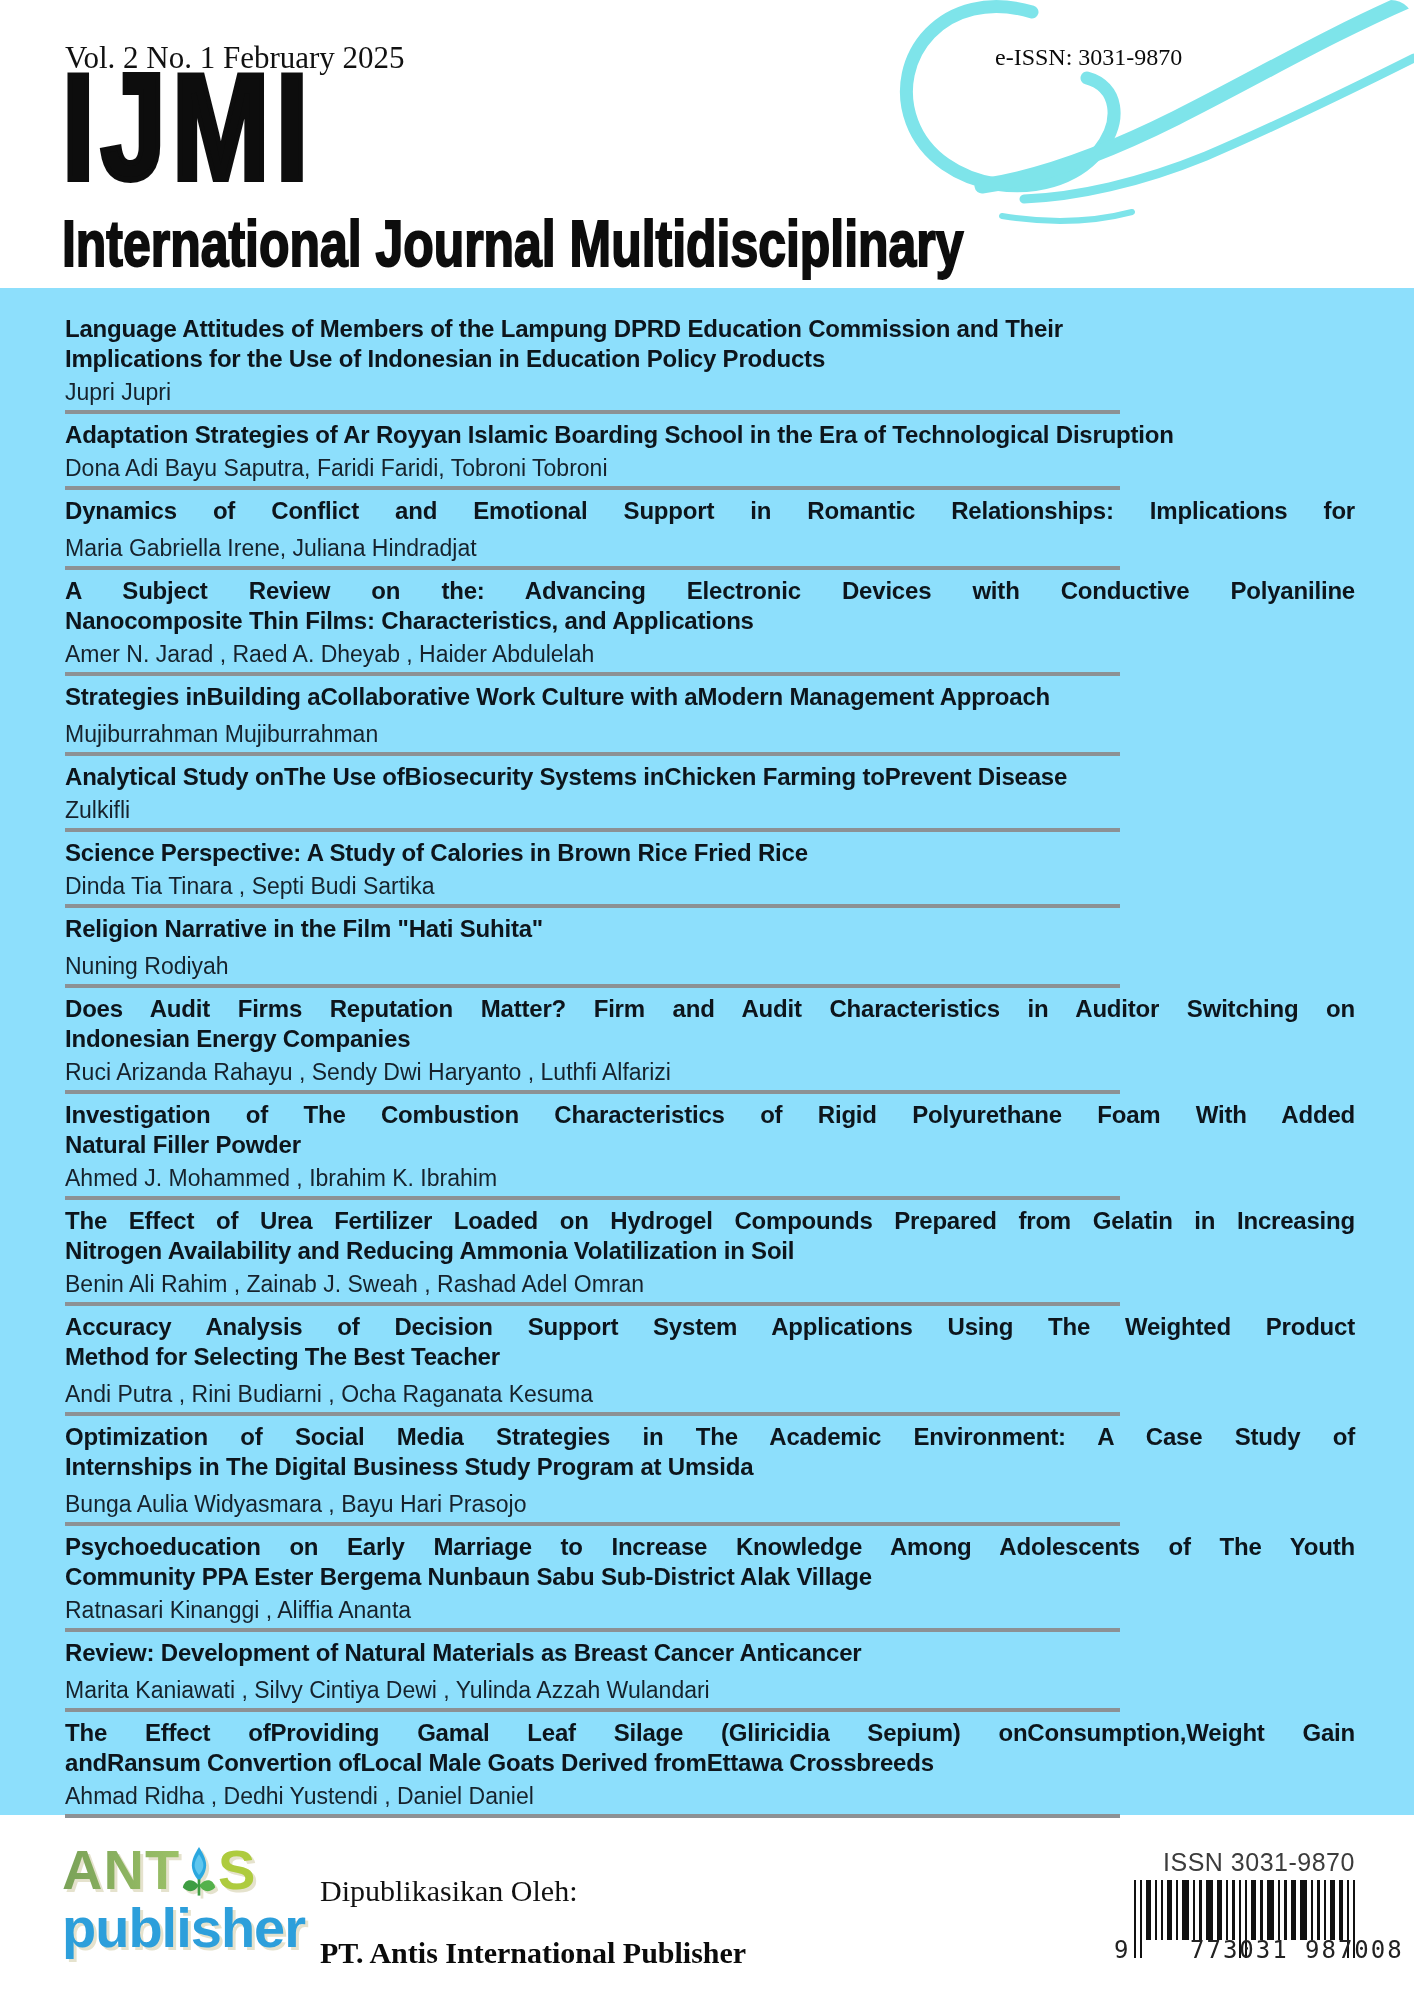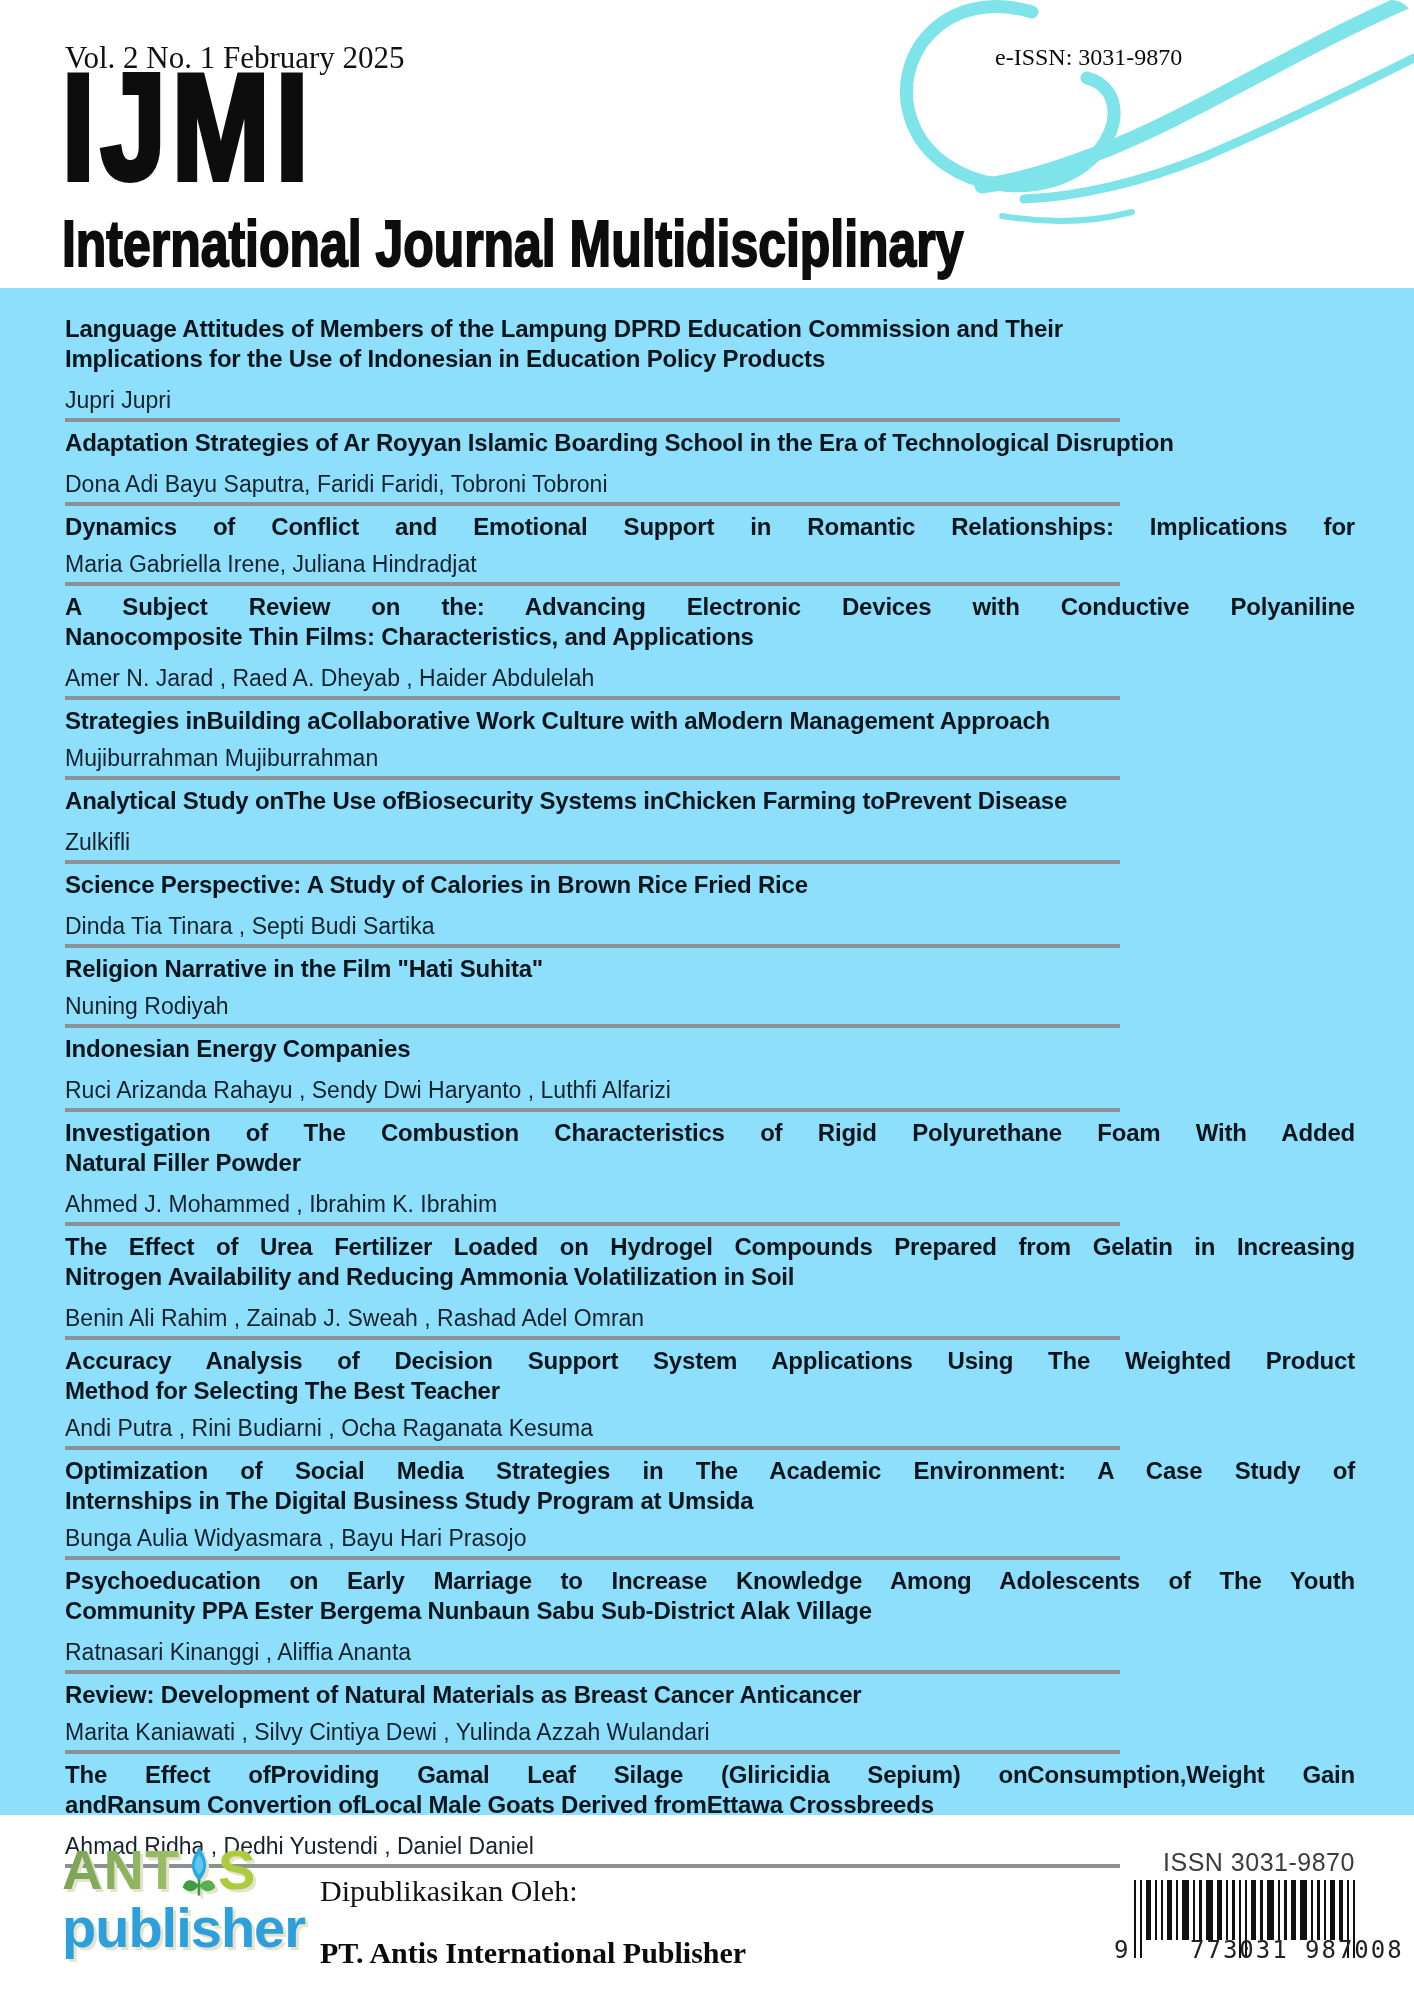--- a/index.html
+++ b/index.html
@@ -16,21 +16,21 @@
   .jname { position:absolute; left:62px; top:212px; font-size:64px; font-weight:700; color:#0d0d0d;
            -webkit-text-stroke:2px #0d0d0d; letter-spacing:0px; transform:scaleX(0.78); transform-origin:left top;
            line-height:1; white-space:nowrap; z-index:2; }
 
   
   .band { position:absolute; left:0; top:288px; width:1414px; height:1527px; background:#8DDFFC;
           padding:26px 59px 0 65px; }
   .article { }
   .t-line { font-size:24px; font-weight:700; color:#0d151c; line-height:30px; letter-spacing:-0.2px; }
   .t-line.just { text-align:justify; text-align-last:justify; }
-  .a-authors { font-size:23px; font-weight:400; color:#16222c; line-height:26px; margin-top:13px; }
+  .a-authors { font-size:23px; font-weight:400; color:#16222c; line-height:26px; margin-top:5px; }
   .a-authors.gap { margin-top:9px; }
   .a-divider { width:1055px; height:4px; background:#8C9194; margin:5px 0 6px 0; }
 
   
   .logo { position:absolute; left:62px; top:1842px; z-index:2; }
   .logo-top { display:flex; align-items:center; line-height:1; }
   .logo-ant { font-size:56px; font-weight:700; letter-spacing:1px;
               background:linear-gradient(90deg,#7aa258,#9cc167); -webkit-background-clip:text; background-clip:text;
               color:transparent; text-shadow:none; filter:drop-shadow(3px 3px 0 #e5e2cd); }
   .logo-s { font-size:56px; font-weight:700; color:#aecb3e; filter:drop-shadow(3px 3px 0 #e5e2cd); }
@@ -123,20 +123,21 @@
       </div>
       <div class="article">
         <div>
           <div class="t-line">Religion Narrative in the Film "Hati Suhita"</div>
         </div>
         <div class="a-authors gap">Nuning Rodiyah</div>
         <div class="a-divider"></div>
       </div>
       <div class="article">
         <div>
+          <div class="t-line just">Does Audit Firms Reputation Matter? Firm and Audit Characteristics in Auditor Switching on</div>
           <div class="t-line">Indonesian Energy Companies</div>
         </div>
         <div class="a-authors">Ruci Arizanda Rahayu , Sendy Dwi Haryanto , Luthfi Alfarizi</div>
         <div class="a-divider"></div>
       </div>
       <div class="article">
         <div>
           <div class="t-line just">Investigation of The Combustion Characteristics of Rigid Polyurethane Foam With Added</div>
           <div class="t-line">Natural Filler Powder</div>
         </div>

